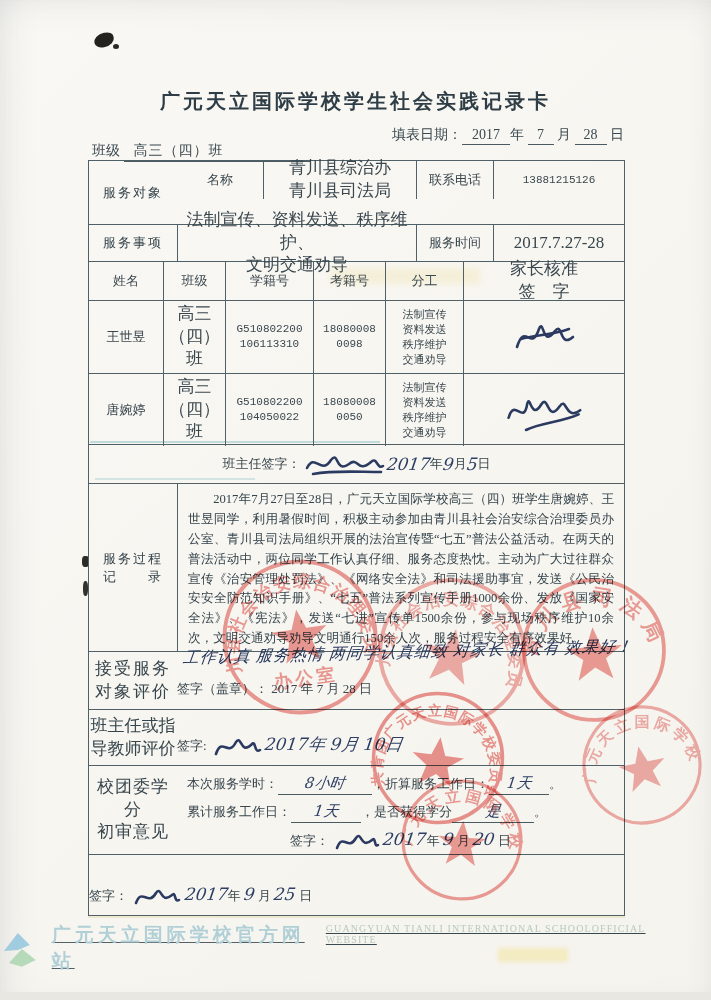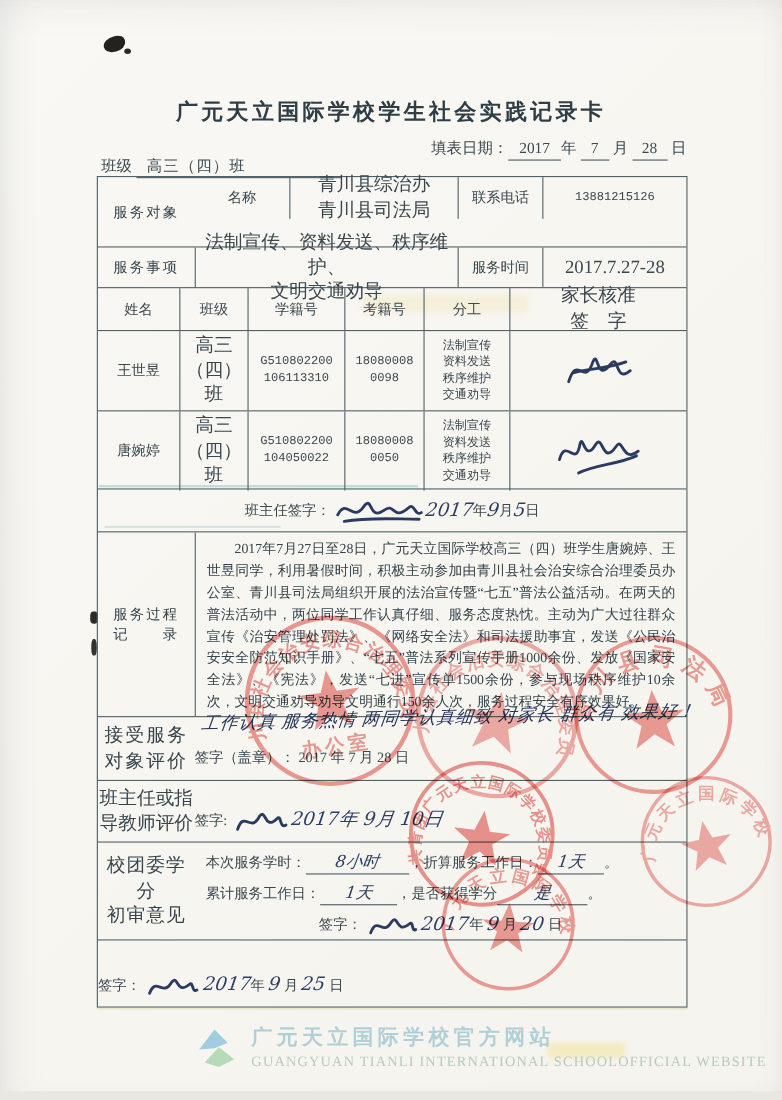--- a/index.html
+++ b/index.html
@@ -76,24 +76,24 @@
   .stamp .star{fill:#df4038;}
   .stamp text{fill:#df4038;font-family:"Liberation Serif",serif;font-weight:bold;}
   .st1{left:218px;top:555px;width:164px;height:164px;opacity:.52;transform:rotate(-8deg);}
   .st2{left:374px;top:574px;width:156px;height:156px;opacity:.42;transform:rotate(10deg);}
   .st3{left:518px;top:574px;width:152px;height:152px;opacity:.5;transform:rotate(-4deg);}
   .st4{left:368px;top:688px;width:140px;height:140px;opacity:.55;transform:rotate(7deg);}
   .st5{left:579px;top:702px;width:126px;height:126px;opacity:.42;transform:rotate(-11deg);}
   .st6{left:398px;top:776px;width:128px;height:128px;opacity:.5;transform:rotate(4deg);}
   
   .wm{position:absolute;right:14px;bottom:18px;display:flex;align-items:center;gap:8px;}
-  .wm-text{display:flex;flex-direction:column;}
+  .wm-text{display:flex;flex-direction:row;text-decoration:underline;}
   .wm-cn{font-size:19px;letter-spacing:4px;color:#a5c9d2;font-weight:bold;
     font-family:"Liberation Serif",serif;opacity:.85;}
-  .wm-en{font-size:13px;letter-spacing:1.1px;color:#b7cabb;margin-top:1px;}
+  .wm-en{font-size:10px;letter-spacing:1.1px;color:#b7cabb;margin-top:1px;}
 </style>
 </head>
 <body>
 
 <div class="sheet">
 
   <div class="ink-blob"></div>
   <div class="ink-dot"></div>
   <div class="edge-mark1"></div>
   <div class="edge-mark2"></div>

